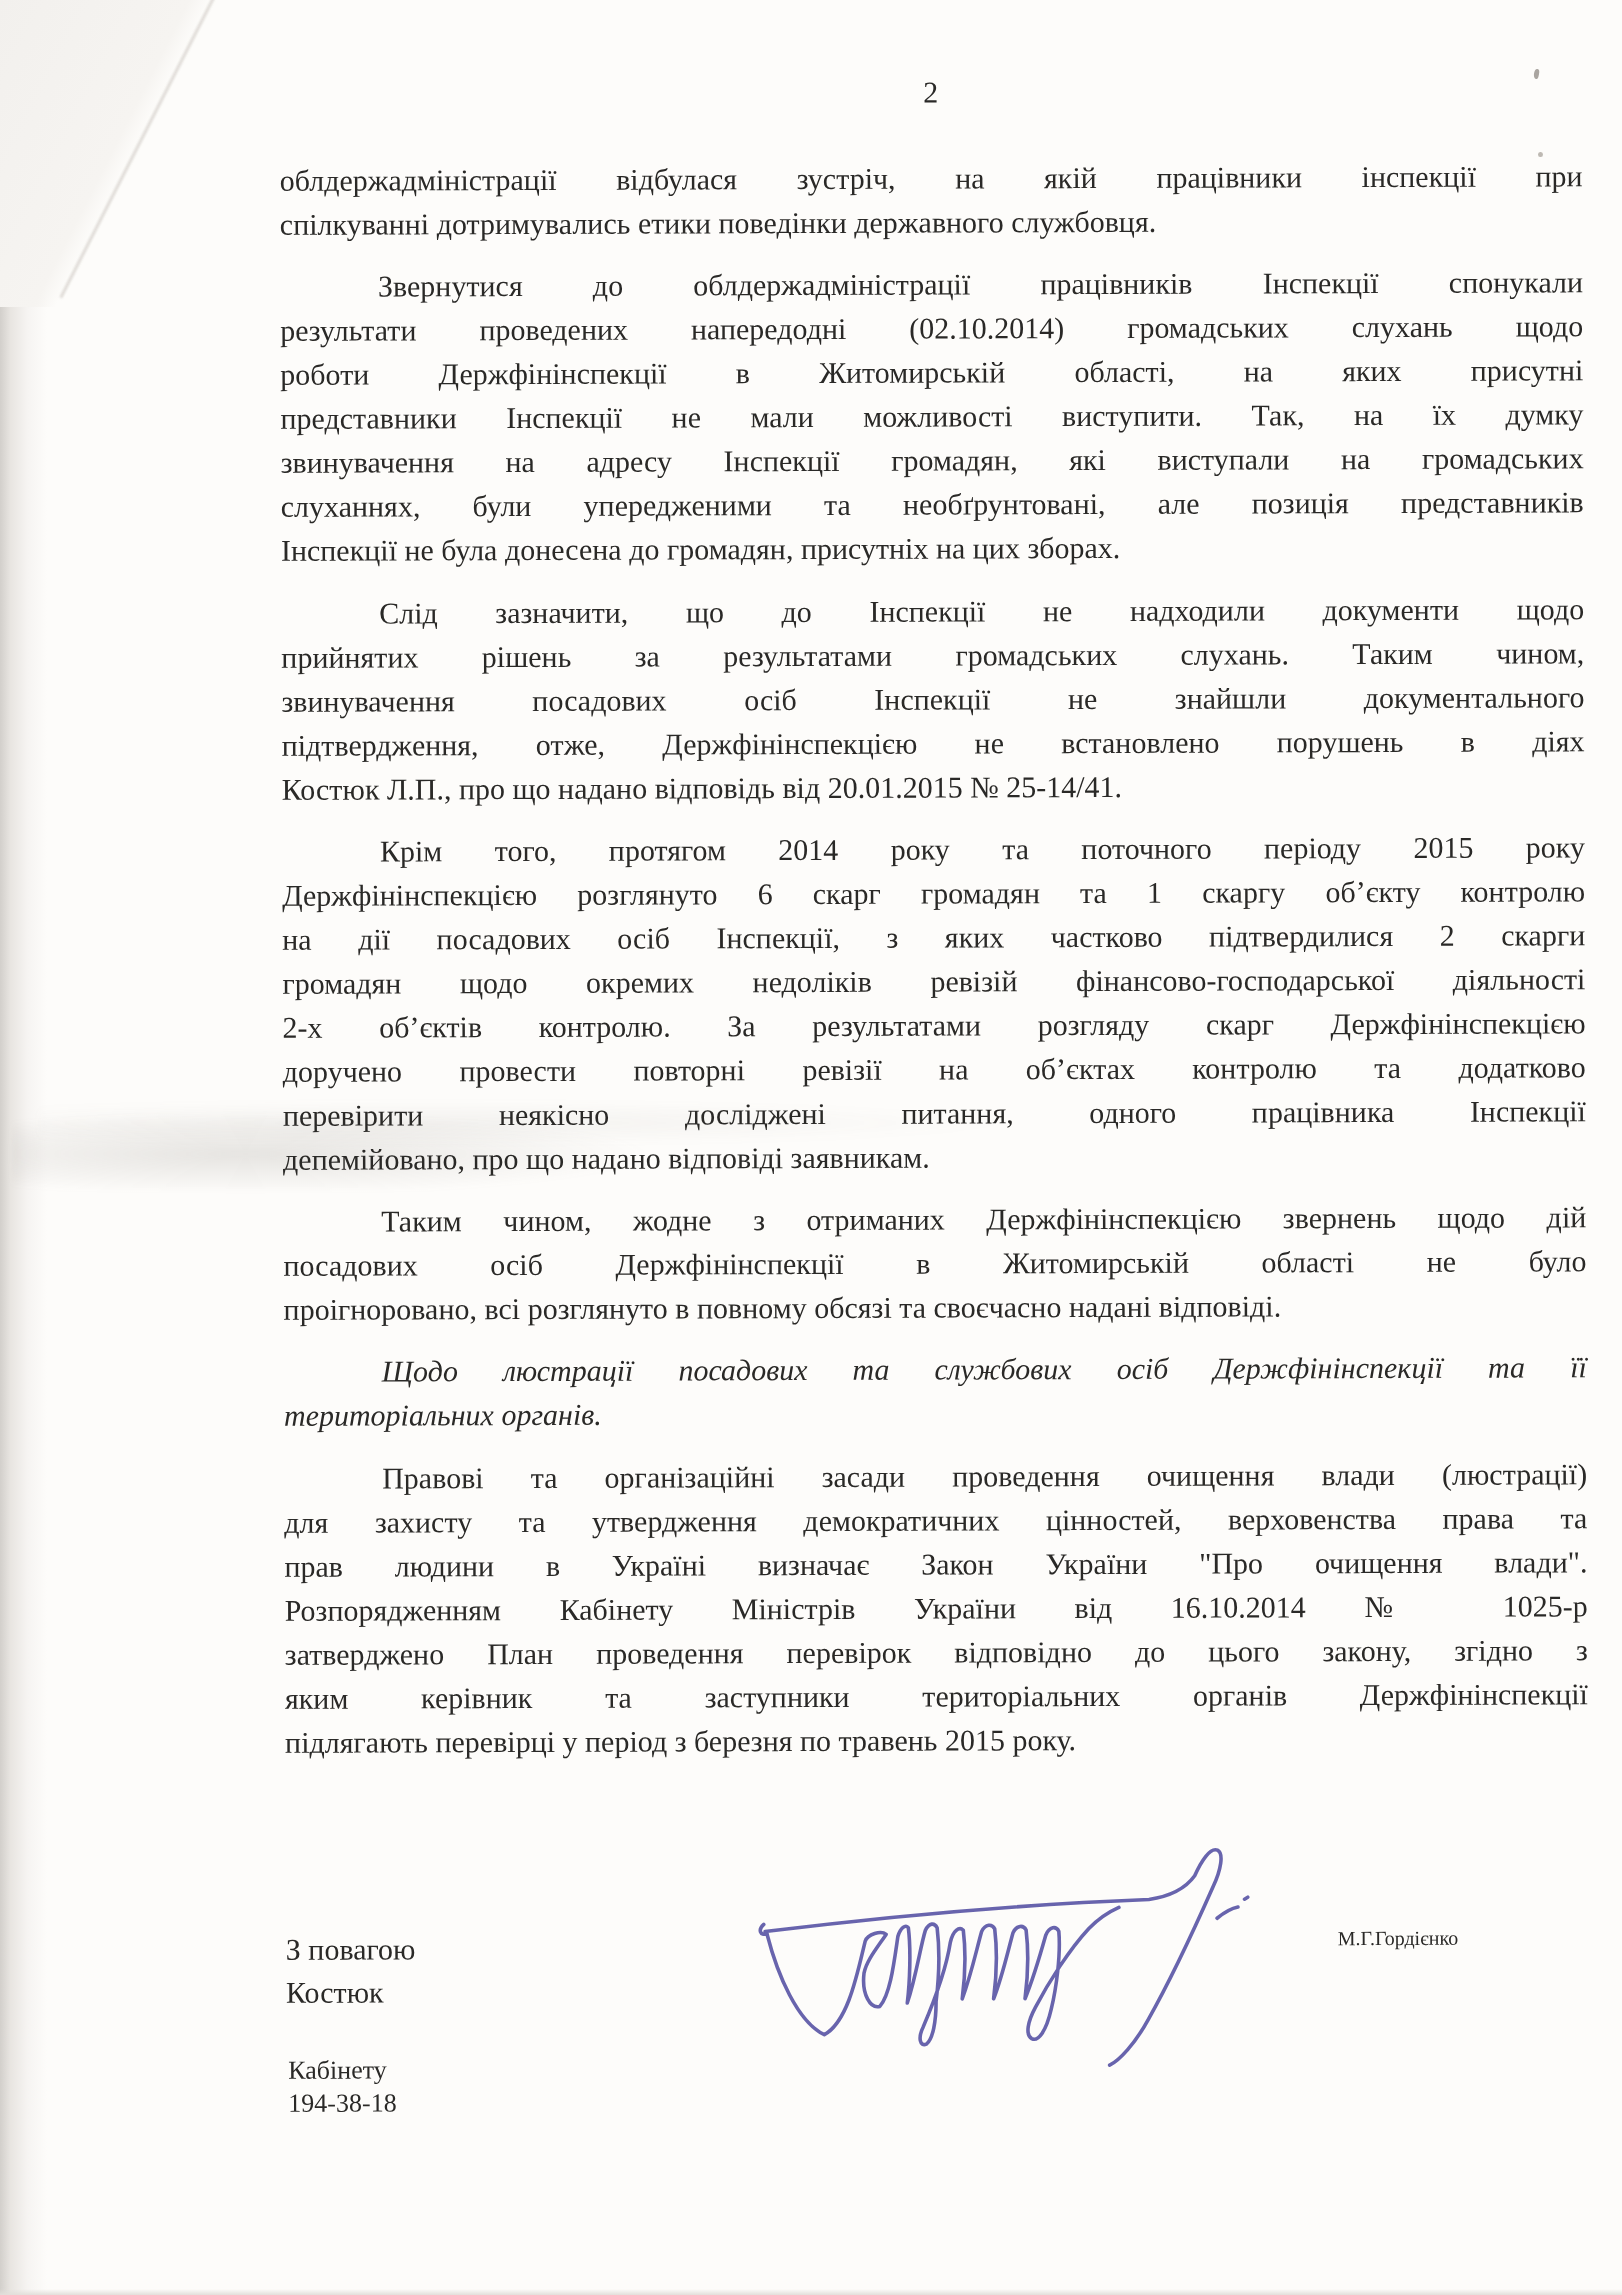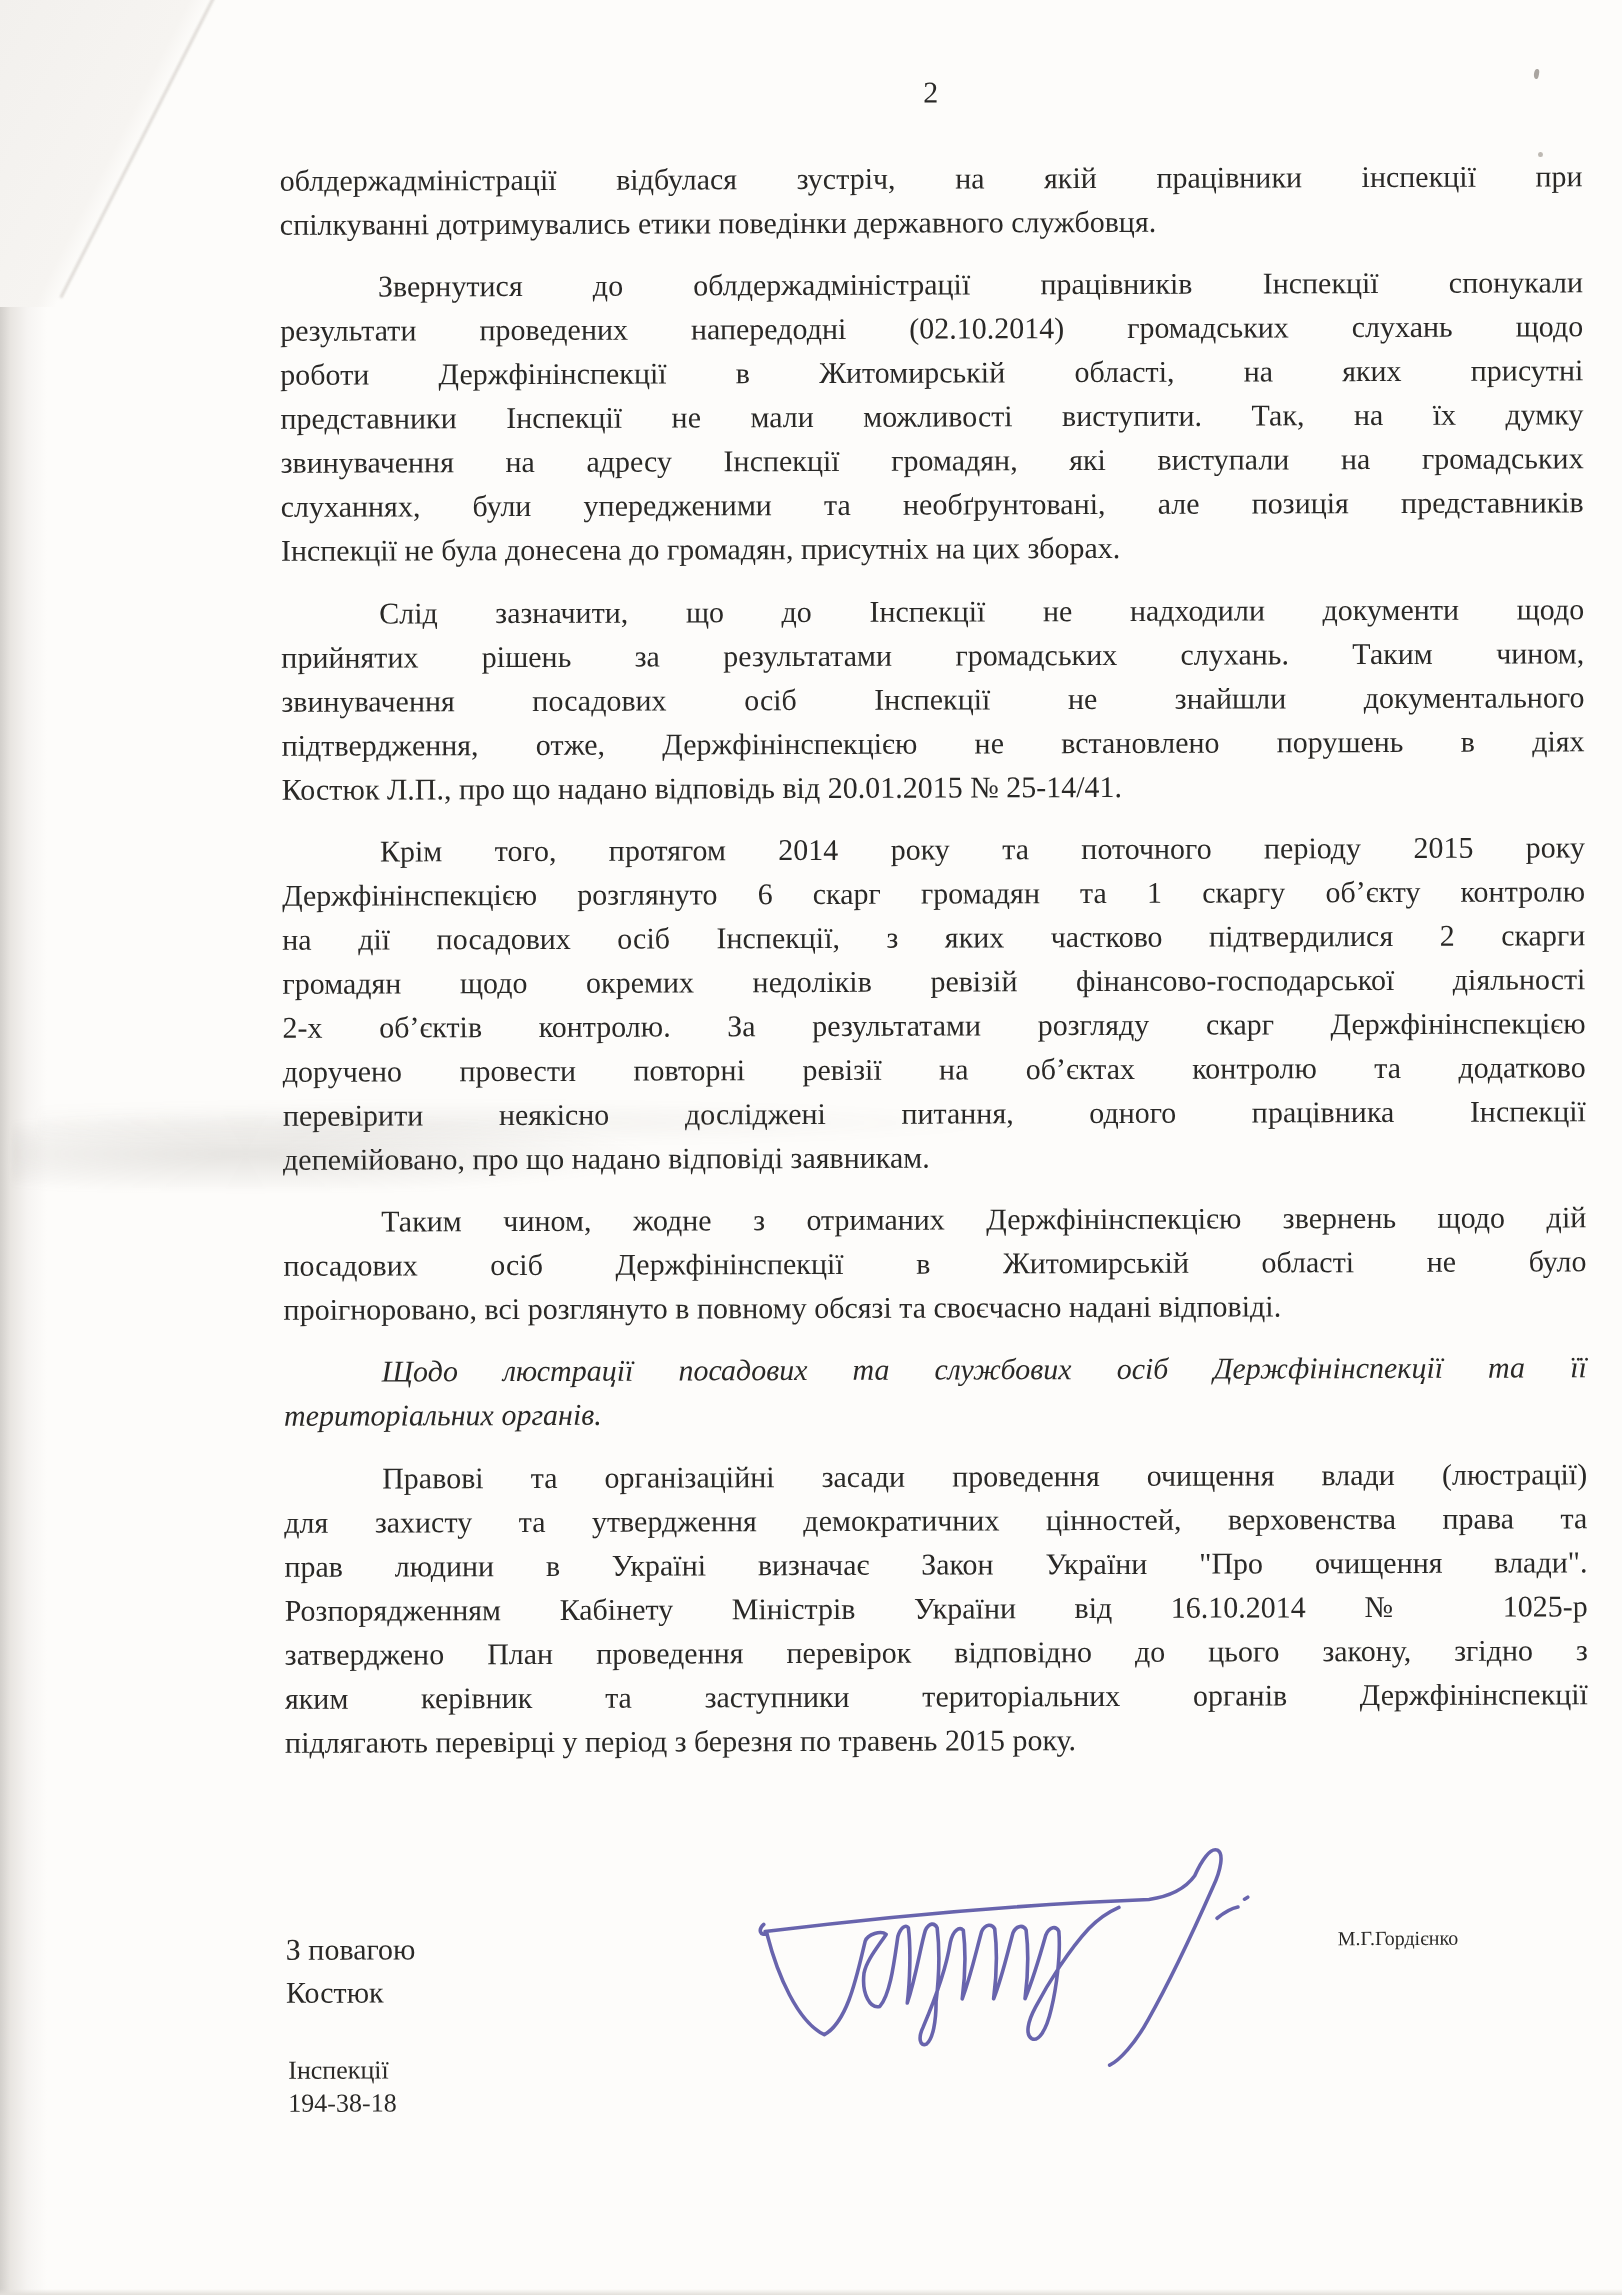--- a/index.html
+++ b/index.html
@@ -164,19 +164,19 @@
                  M 772 150 C 782 128, 796 106, 807 111 C 817 116, 812 142, 800 167 C 779 214, 740 300, 700 370 C 680 406, 656 432, 641 439
                  M 118 237 C 134 300, 164 371, 205 391 C 241 371, 255 301, 268 248 C 272 238, 292 231, 300 238 C 285 260, 270 278, 266 297 C 262 330, 276 352, 290 348 C 306 330, 312 281, 318 241 C 322 228, 330 222, 334 228 C 338 261, 336 311, 332 343 C 346 301, 352 258, 360 232 C 366 220, 374 220, 378 228 C 382 262, 380 309, 376 341 C 376 371, 371 398, 361 406 C 351 410, 348 396, 356 380 C 368 352, 390 301, 398 251 C 402 232, 412 226, 418 232 C 422 266, 420 307, 416 337 C 430 299, 438 262, 446 234 C 452 222, 462 222, 466 230 C 470 264, 468 307, 464 337 C 478 301, 486 264, 494 236 C 500 224, 510 224, 514 232 C 518 266, 516 307, 512 337 C 526 303, 536 268, 544 240 C 550 226, 560 226, 564 234 C 567 269, 560 321, 552 353 C 544 387, 532 403, 522 398 C 512 392, 516 372, 528 350 C 548 312, 580 262, 610 230 C 624 216, 640 205, 656 198
                  M 806 215 C 816 207, 828 200, 838 198
                  M 848 186 L 853 183" stroke="#5b57a6"></path>
       </g>
     </svg>
 
     <div class="signee-name">М.Г.Гордієнко</div>
 
     <div class="footer-block">
-      <div>Інспекції</div>
+      <div>Кабінету</div>
       <div>194-38-18</div>
     </div>
 
   </div>
 </div>
 
 
 </body></html>

